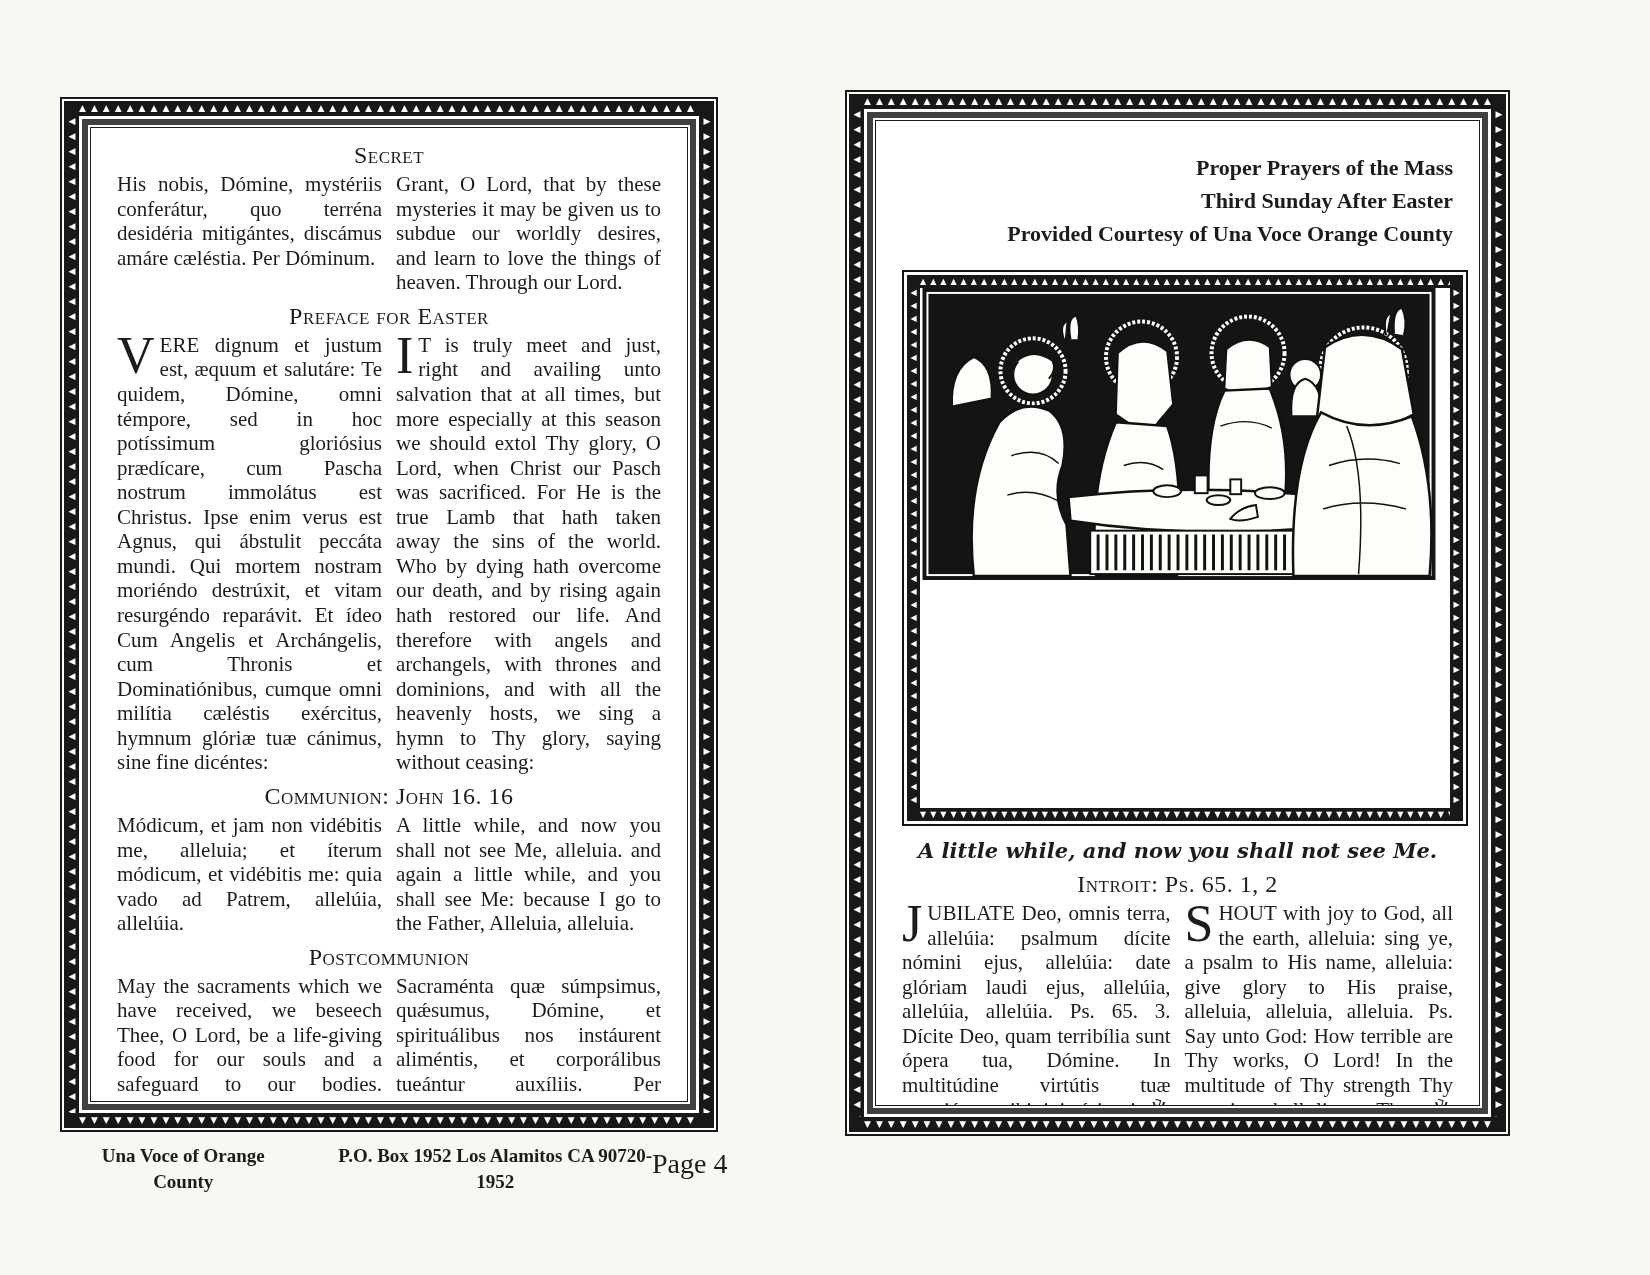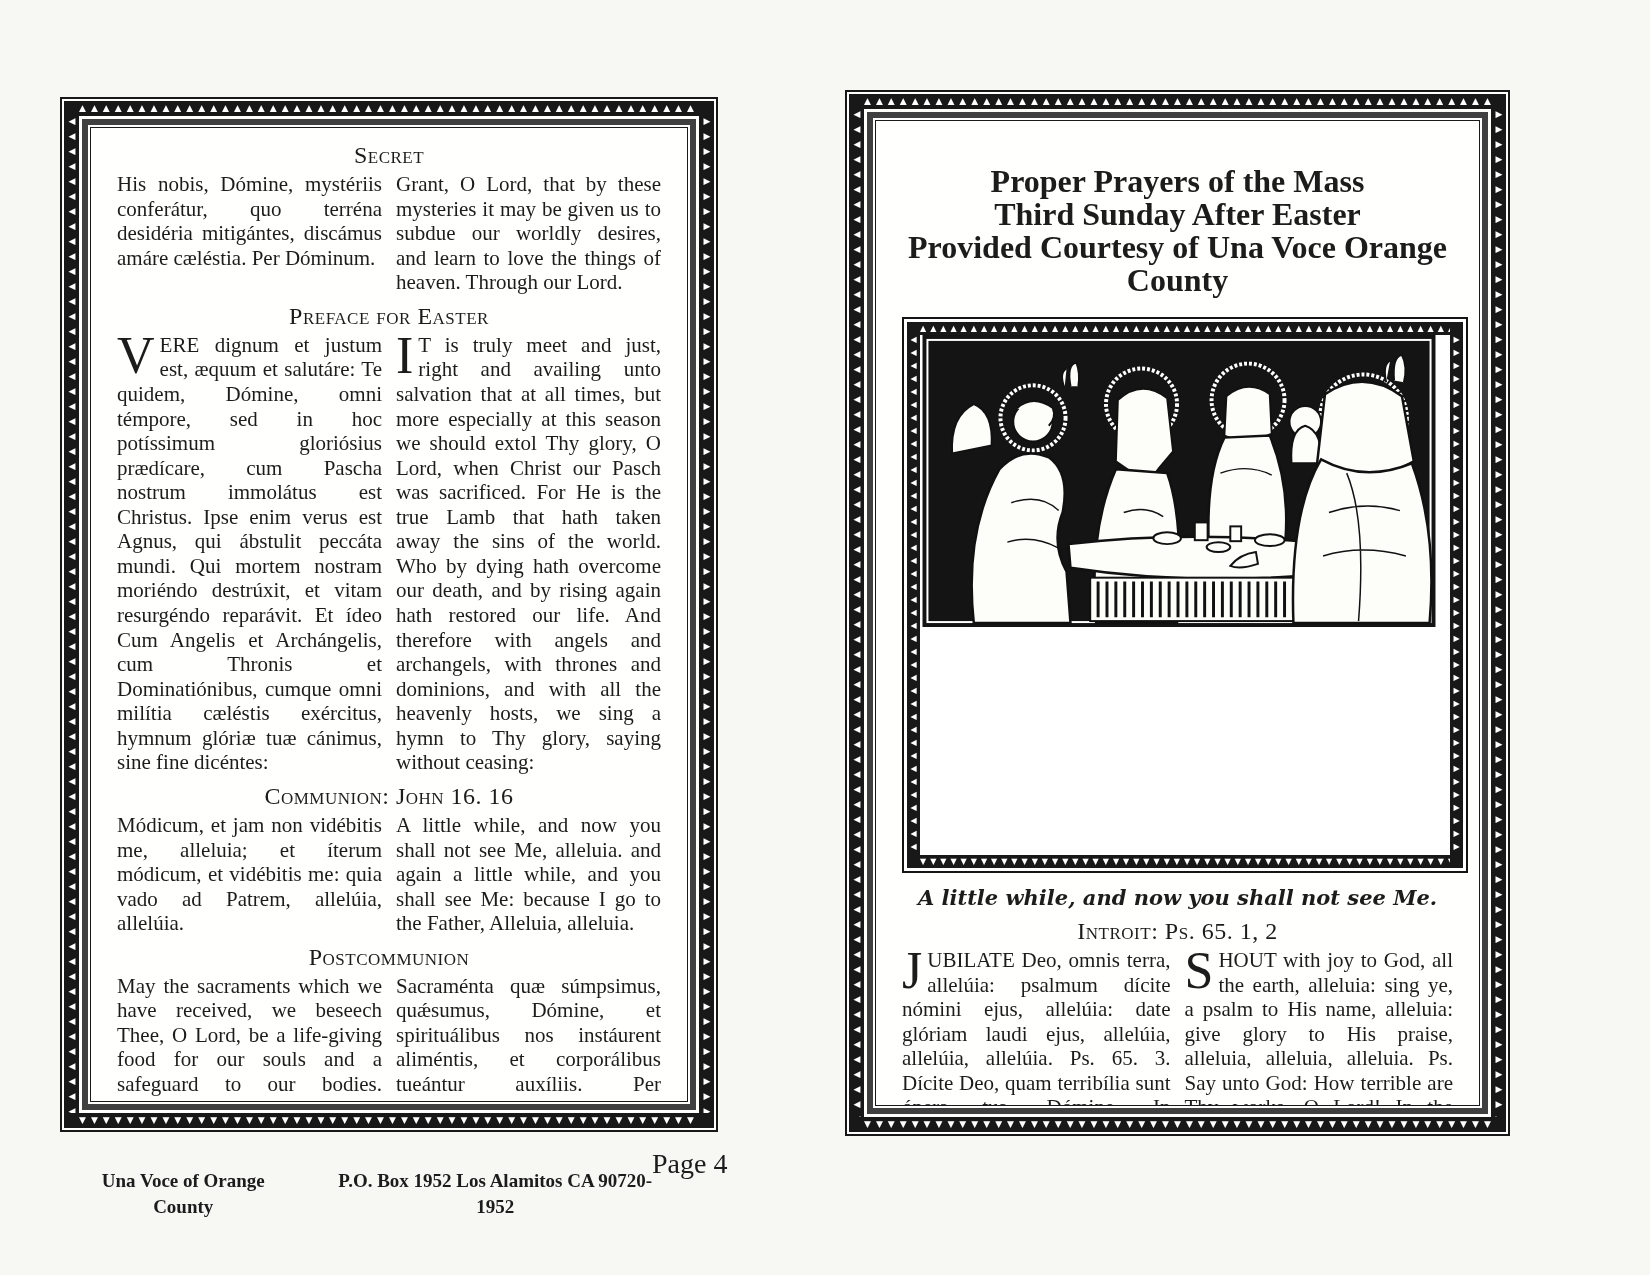--- a/index.html
+++ b/index.html
@@ -32,37 +32,37 @@
   
   .heading{
     text-align:center;font-variant:small-caps;font-size:24px;
     margin:8px 0 3px 0;letter-spacing:.5px;
   }
   .cols{display:grid;grid-template-columns:1fr 1fr;column-gap:14px;}
   .cols p{margin:0;text-align:justify;font-size:21px;line-height:1.17;}
   .dropcap{float:left;font-size:52px;line-height:42px;padding:2px 5px 0 0;}
   .ital{}
   
-  .titles{ text-align:center;font-weight:bold;font-size:32px;line-height:33px;margin-top:38px;}
+  .titles{ text-align:right;font-weight:bold;font-size:22px;line-height:33px;margin-top:24px;}
   
   .illus-outer{width:556px;margin:20px auto 0 auto;border:2px solid #141414;padding:3px;background:#fff;}
   .illus-frame{display:grid;grid-template-columns:13px 1fr 13px;grid-template-rows:13px 1fr 13px;}
   .band2-h{font-size:8px;line-height:13px;letter-spacing:4px;}
   .band2-v{font-size:8px;writing-mode:vertical-rl;text-orientation:upright;letter-spacing:4px;line-height:13px;width:13px;}
   .illus-frame svg{display:block;}
   .caption{
     text-align:center;font-family:"DejaVu Serif",serif;font-style:italic;font-weight:600;
     font-size:21px;margin-top:12px;
   }
   
   .footer{
     position:absolute;left:70px;top:1143px;width:600px;text-align:center;
     font-weight:bold;font-size:19px;line-height:26px;
   }
-  .footer .row{display:flex;justify-content:center;gap:24px;margin-top:25px;}
+  .footer .row{display:flex;justify-content:center;gap:24px;}
   .page-number{position:absolute;left:652px;top:1148px;font-size:28px;}
 </style>
 </head>
 <body>
 
 <div class="page" id="left-page">
   <div class="frame">
     <div class="corner"></div>
     <div class="band band-h">▲▲▲▲▲▲▲▲▲▲▲▲▲▲▲▲▲▲▲▲▲▲▲▲▲▲▲▲▲▲▲▲▲▲▲▲▲▲▲▲▲▲▲▲▲▲▲▲▲▲▲▲▲▲▲▲▲▲▲▲▲▲▲▲▲▲▲▲▲▲</div>
     <div class="corner"></div>

